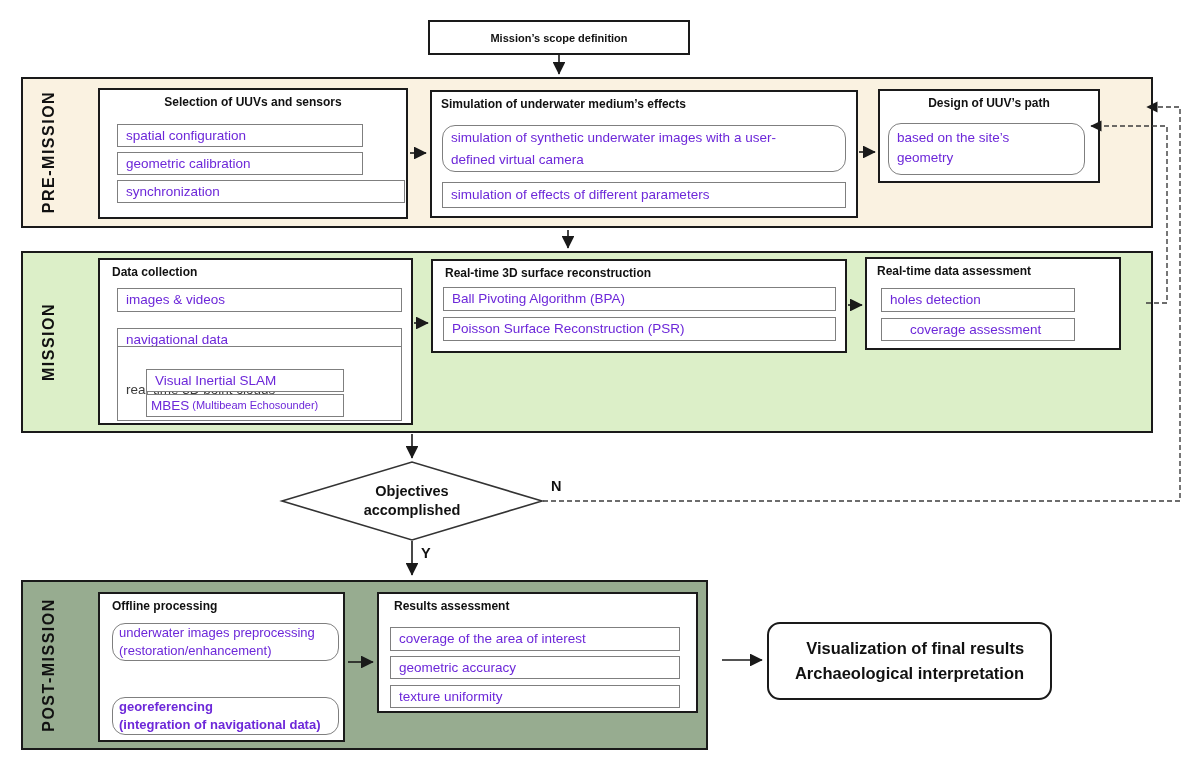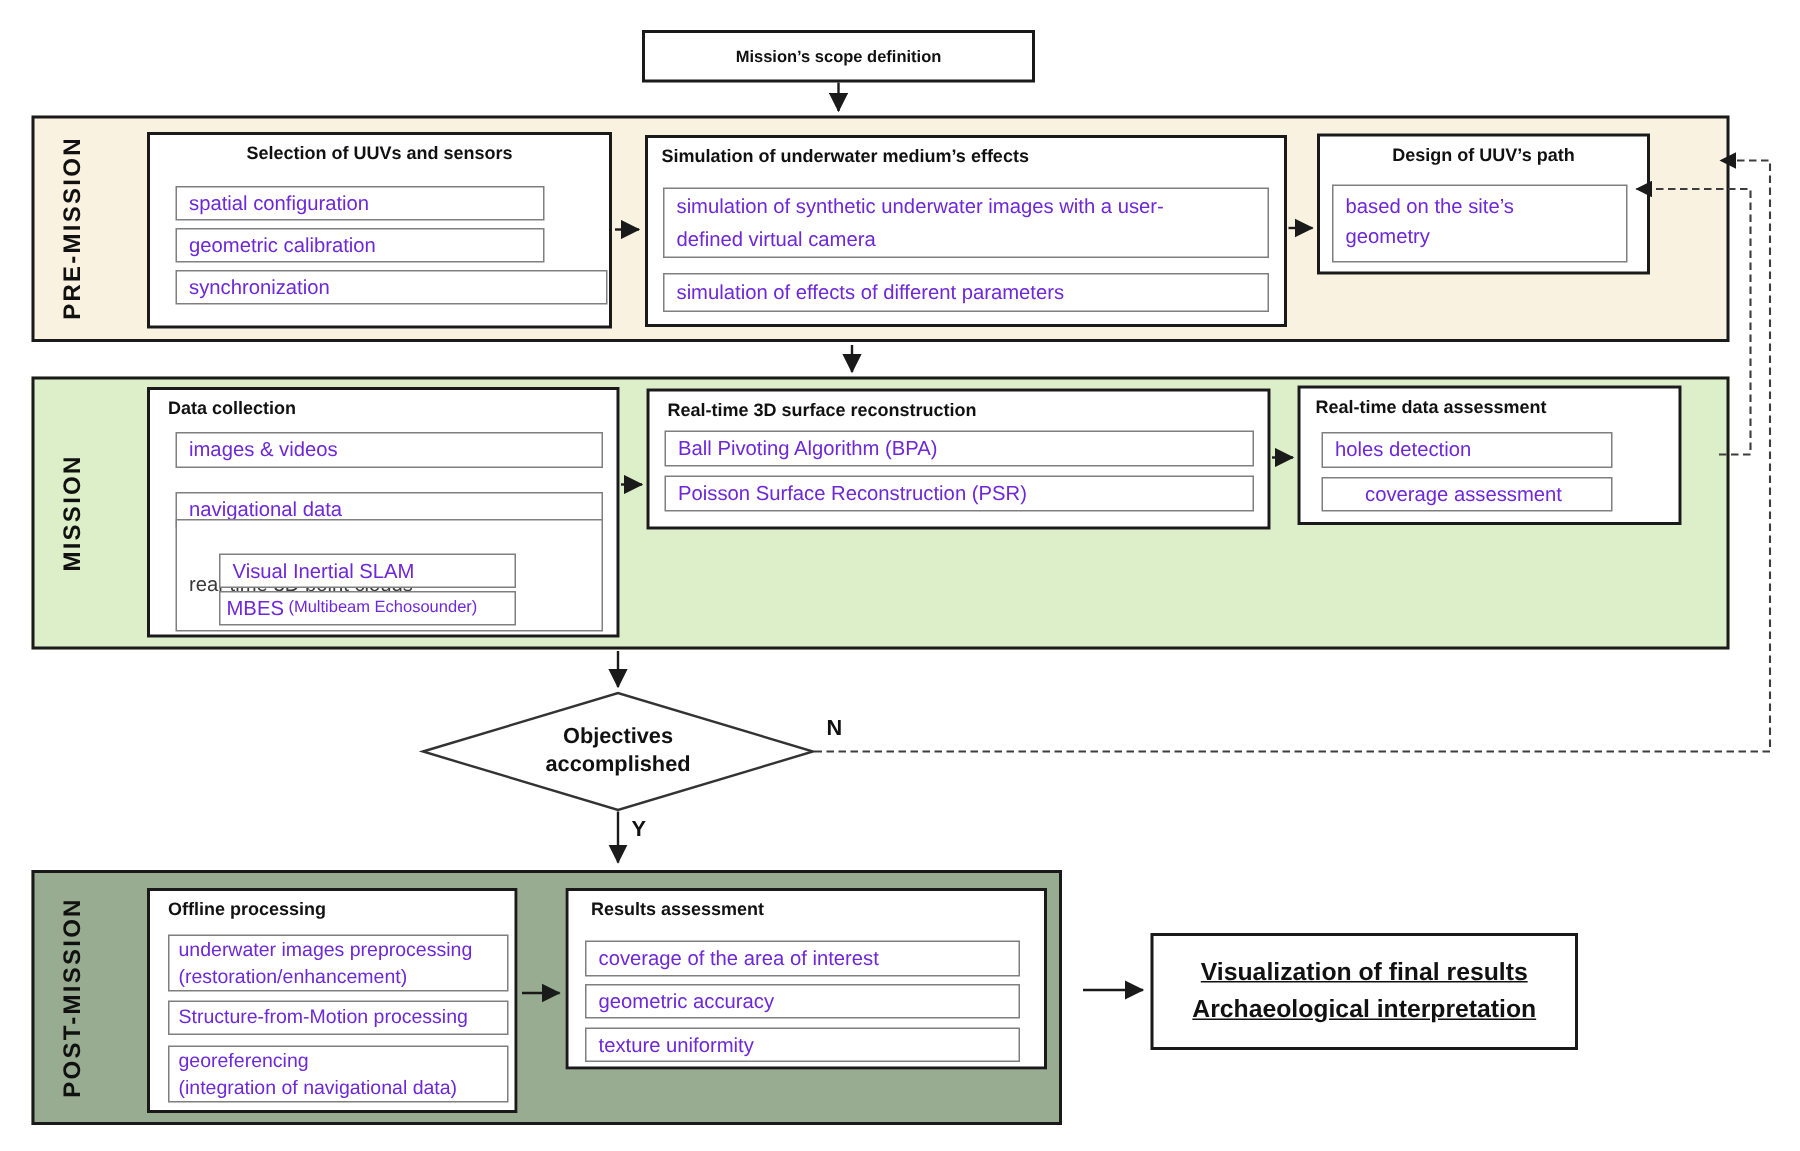--- a/index.html
+++ b/index.html
@@ -15,29 +15,29 @@
 
   .gbox { position:absolute; background:#fff; border:2px solid var(--border,#1a1a1a); box-sizing:border-box; }
   .gbox-title { font-weight:bold; font-size:12px; color:#111; padding-top:5px; line-height:1.2; }
   .t-center { text-align:center; }
   .t-left   { padding-left:12px; padding-right:6px; }
 
   .sub { position:absolute; background:#fff; border:1px solid var(--sub-border,#7f7f7f);
     box-sizing:border-box; display:flex; align-items:center; padding:0 8px;
     font-size:13.5px; color:#6d28d9; line-height:1.45; }
   .sub-sm { font-size:13px; }
-  .preline { white-space:pre-line; }
+  .preline { white-space:pre-line;border-radius:13px; }
   .plain { position:absolute; font-size:13.5px; color:#3a3a3a;margin-top:32px; }
 
   .scope-box { position:absolute; background:#fff; border:2px solid #1a1a1a; box-sizing:border-box;
     display:flex; align-items:center; justify-content:center; font-weight:bold; font-size:11px; color:#111; }
 
   .final-box { position:absolute; background:#fff; border:2px solid #1a1a1a; box-sizing:border-box;
-    display:flex; align-items:center; justify-content:center; text-align:center;
-    font-weight:bold; font-size:16.5px; color:#111; line-height:1.5;text-decoration:underline; }
+    display:flex; align-items:center; justify-content:center; text-align:right;
+    font-weight:bold; font-size:16.5px; color:#111; line-height:1.5; }
 
   .diamond-text { position:absolute; display:flex; align-items:center; justify-content:center;
     text-align:center; font-weight:bold; font-size:14.5px; color:#111; line-height:1.3; z-index:6; }
   .branch-label { position:absolute; font-weight:bold; font-size:14.5px; color:#111; z-index:6; }
 
   svg.overlay { position:absolute; left:0; top:0; z-index:5; pointer-events:none; }
   .mbes-detail { font-size:11px; margin-left:3px; }
 </style>
 </head>
 <body>
@@ -105,22 +105,21 @@
   <div class="branch-label" style="left:421px;top:545px;">Y</div>
 
   <div class="band band-post" style="left:21px;top:580px;width:687px;height:170px;"></div>
   <div class="band-label" style="left:49px;top:665px;">POST-MISSION</div>
 
   <div class="gbox" style="left:98px;top:592px;width:247px;height:150px;">
     <div class="gbox-title t-left">Offline processing</div>
   </div>
   <div class="sub sub-sm preline" style="left:112px;top:623px;width:227px;height:38px;padding:0 6px;line-height:1.35;">underwater images preprocessing
 (restoration/enhancement)</div>
-  <div class="sub sub-sm" style="left:112px;top:667px;width:227px;height:23px;padding:0 6px;">Structure-from-Motion processing</div>
-  <div class="sub sub-sm preline" style="left:112px;top:697px;width:227px;height:38px;padding:0 6px;line-height:1.35;">georeferencing
+  <div class="sub sub-sm preline" style="left:112px;top:697px;width:227px;height:38px;padding:0 6px;line-height:1.35;font-weight:bold;">georeferencing
 (integration of navigational data)</div>
 
   <div class="gbox" style="left:377px;top:592px;width:321px;height:121px;">
     <div class="gbox-title t-left" style="padding-left:15px;">Results assessment</div>
   </div>
   <div class="sub" style="left:390px;top:627px;width:290px;height:24px;">coverage of the area of interest</div>
   <div class="sub" style="left:390px;top:656px;width:290px;height:23px;">geometric accuracy</div>
   <div class="sub" style="left:390px;top:685px;width:290px;height:23px;">texture uniformity</div>
 
   <div class="final-box preline" style="left:767px;top:622px;width:285px;height:78px;">Visualization of final results

